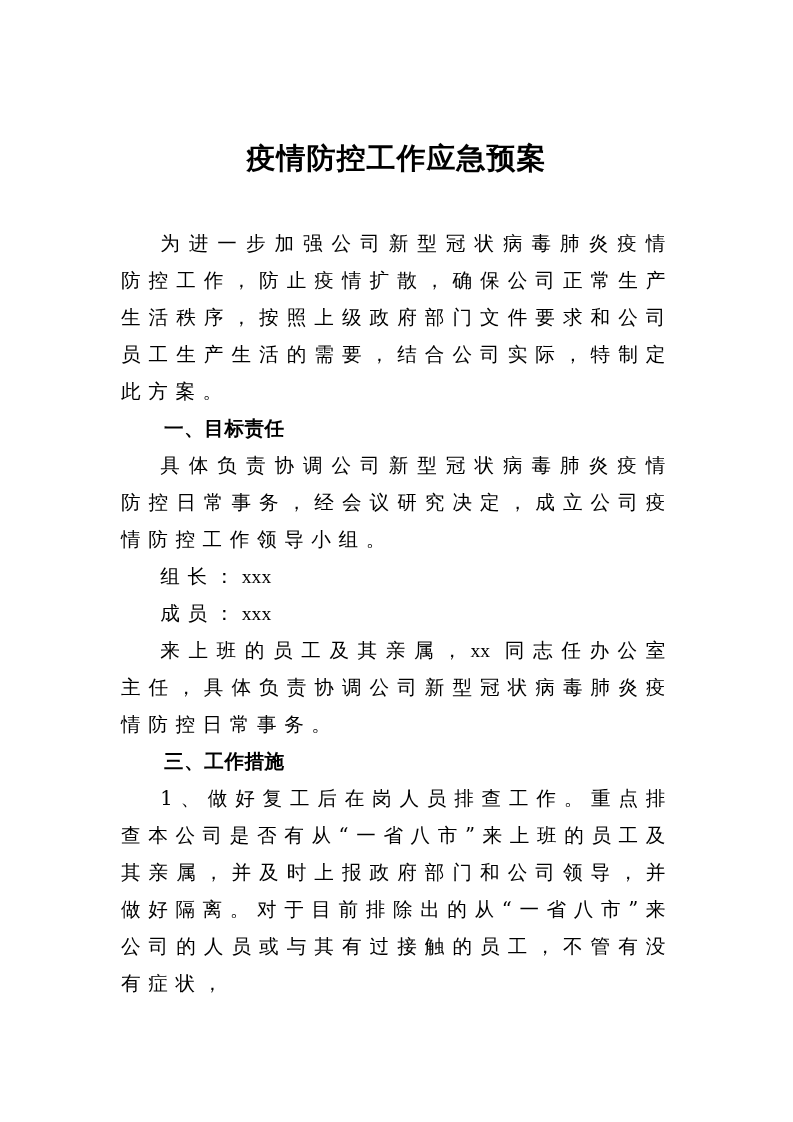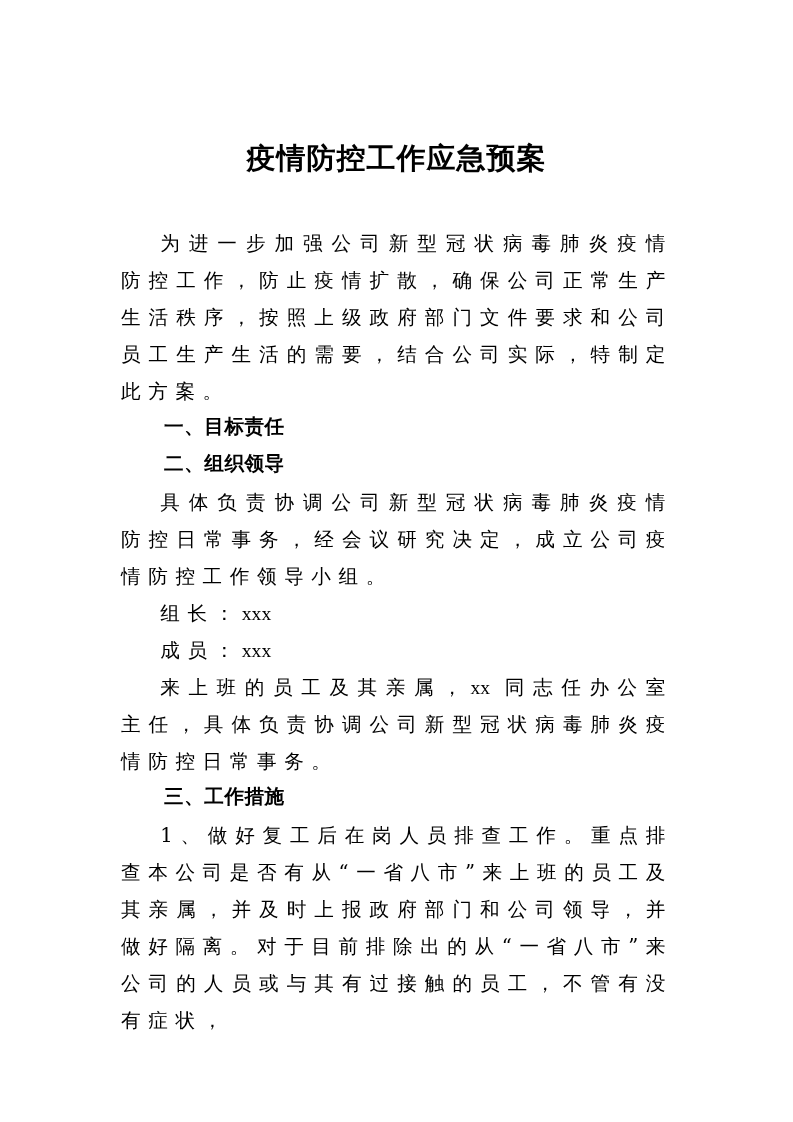--- a/index.html
+++ b/index.html
@@ -10,38 +10,37 @@
     font-family: "DejaVu Sans", sans-serif; font-weight: bold; font-size: 29px; line-height: 40px;
     letter-spacing: 1px;
   }
   .body {
     position: absolute; left: 121px; top: 225px; width: 552px;
     font-family: "DejaVu Serif", serif; font-size: 19.6px; line-height: 37px;
     letter-spacing: 7.6px; text-align: justify;
   }
   .body p { margin: 0; text-indent: 2em; }
   .body .heading {
-    font-family: Liberation Mono, monospace; font-weight: bold; letter-spacing: 0.5px;
+    font-family: Liberation Sans, sans-serif; font-weight: bold; letter-spacing: 0.5px;
     text-indent: 2.2em;
   }
   .body .line { margin: 0; text-indent: 2em; }
   .xx { font-family: "Liberation Serif", serif; letter-spacing: 0; margin-top: 8px; }
 </style>
 </head>
 <body>
 
 <div class="page">
   <div class="title">疫情防控工作应急预案</div>
 
   <div class="body">
     <p>为进一步加强公司新型冠状病毒肺炎疫情防控工作，防止疫情扩散，确保公司正常生产生活秩序，按照上级政府部门文件要求和公司员工生产生活的需要，结合公司实际，特制定此方案。</p>
 
     <p class="heading">一、目标责任</p>
 
-    <p class="heading">二、组织领导</p>
     <p>具体负责协调公司新型冠状病毒肺炎疫情防控日常事务，经会议研究决定，成立公司疫情防控工作领导小组。</p>
 
     <p class="line"><span>组长：</span><span class="xx">xxx</span></p>
     <p class="line"><span>成员：</span><span class="xx">xxx</span></p>
 
     <p><span>来上班的员工及其亲属，</span><span class="xx">xx</span><span> 同志任办公室主任，具体负责协调公司新型冠状病毒肺炎疫情防控日常事务。</span></p>
 
     <p class="heading">三、工作措施</p>
     <p>1、做好复工后在岗人员排查工作。重点排查本公司是否有从“一省八市”来上班的员工及其亲属，并及时上报政府部门和公司领导，并做好隔离。对于目前排除出的从“一省八市”来公司的人员或与其有过接触的员工，不管有没有症状，</p>
   </div>

